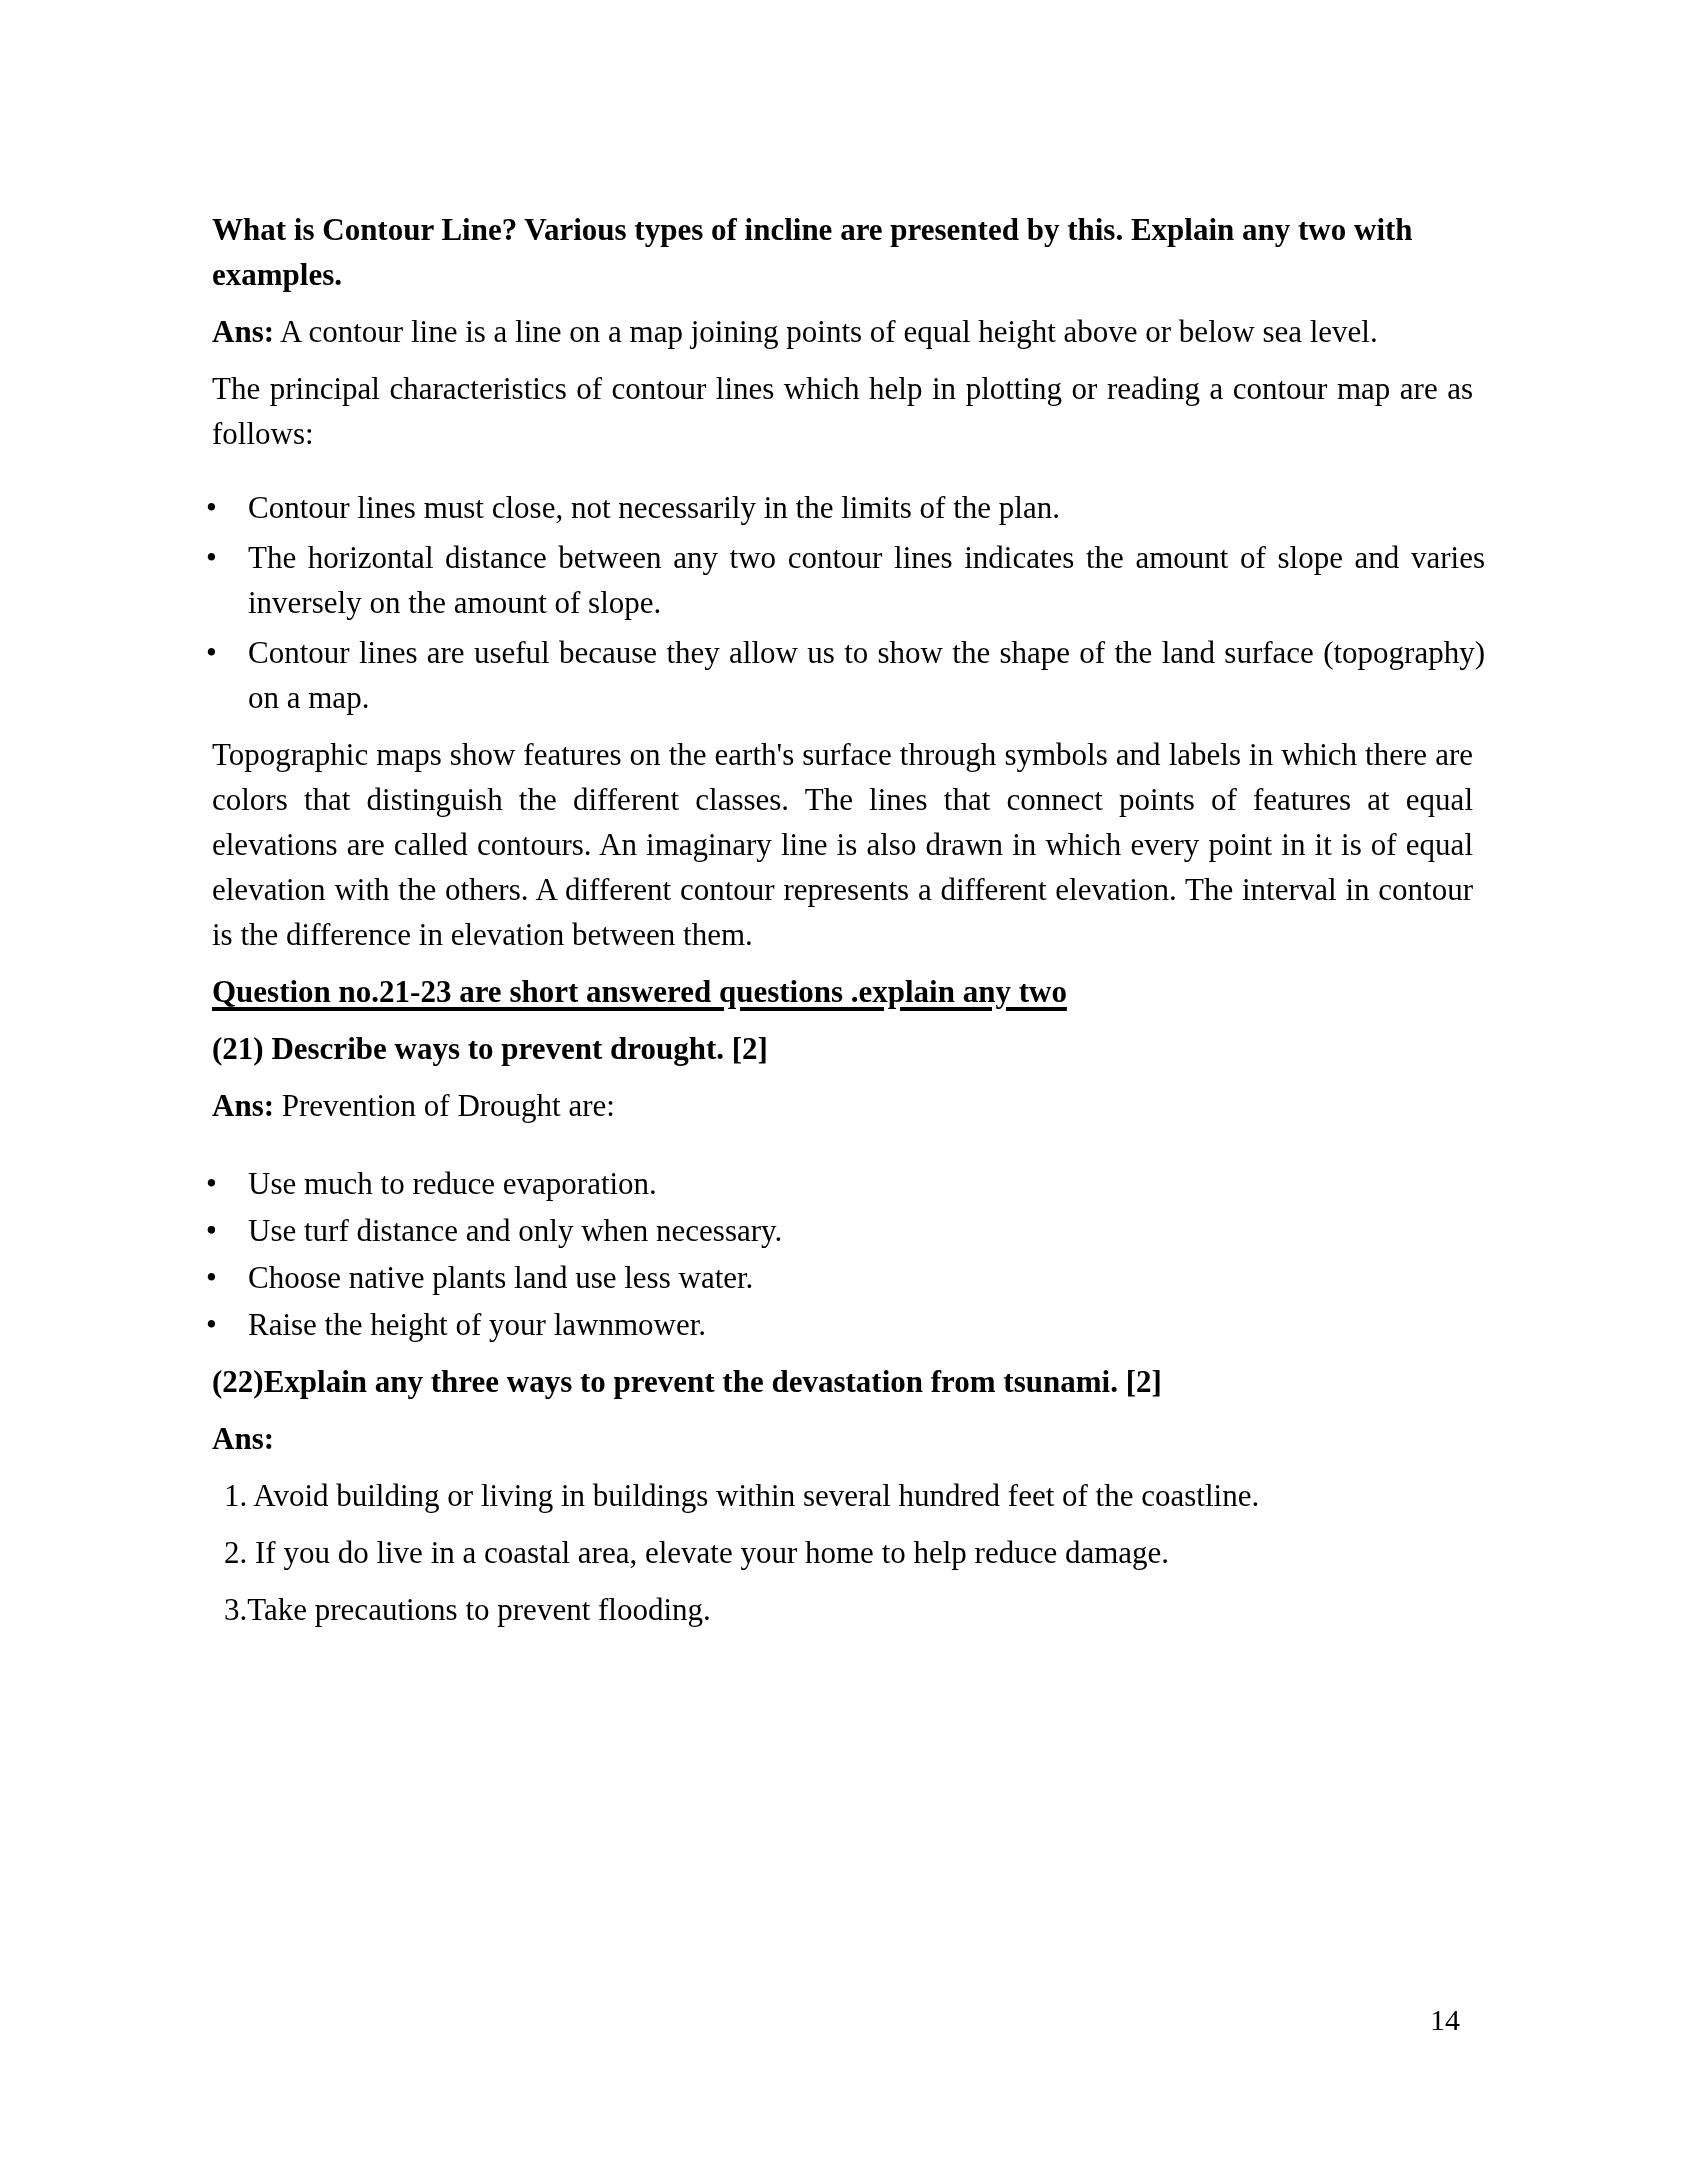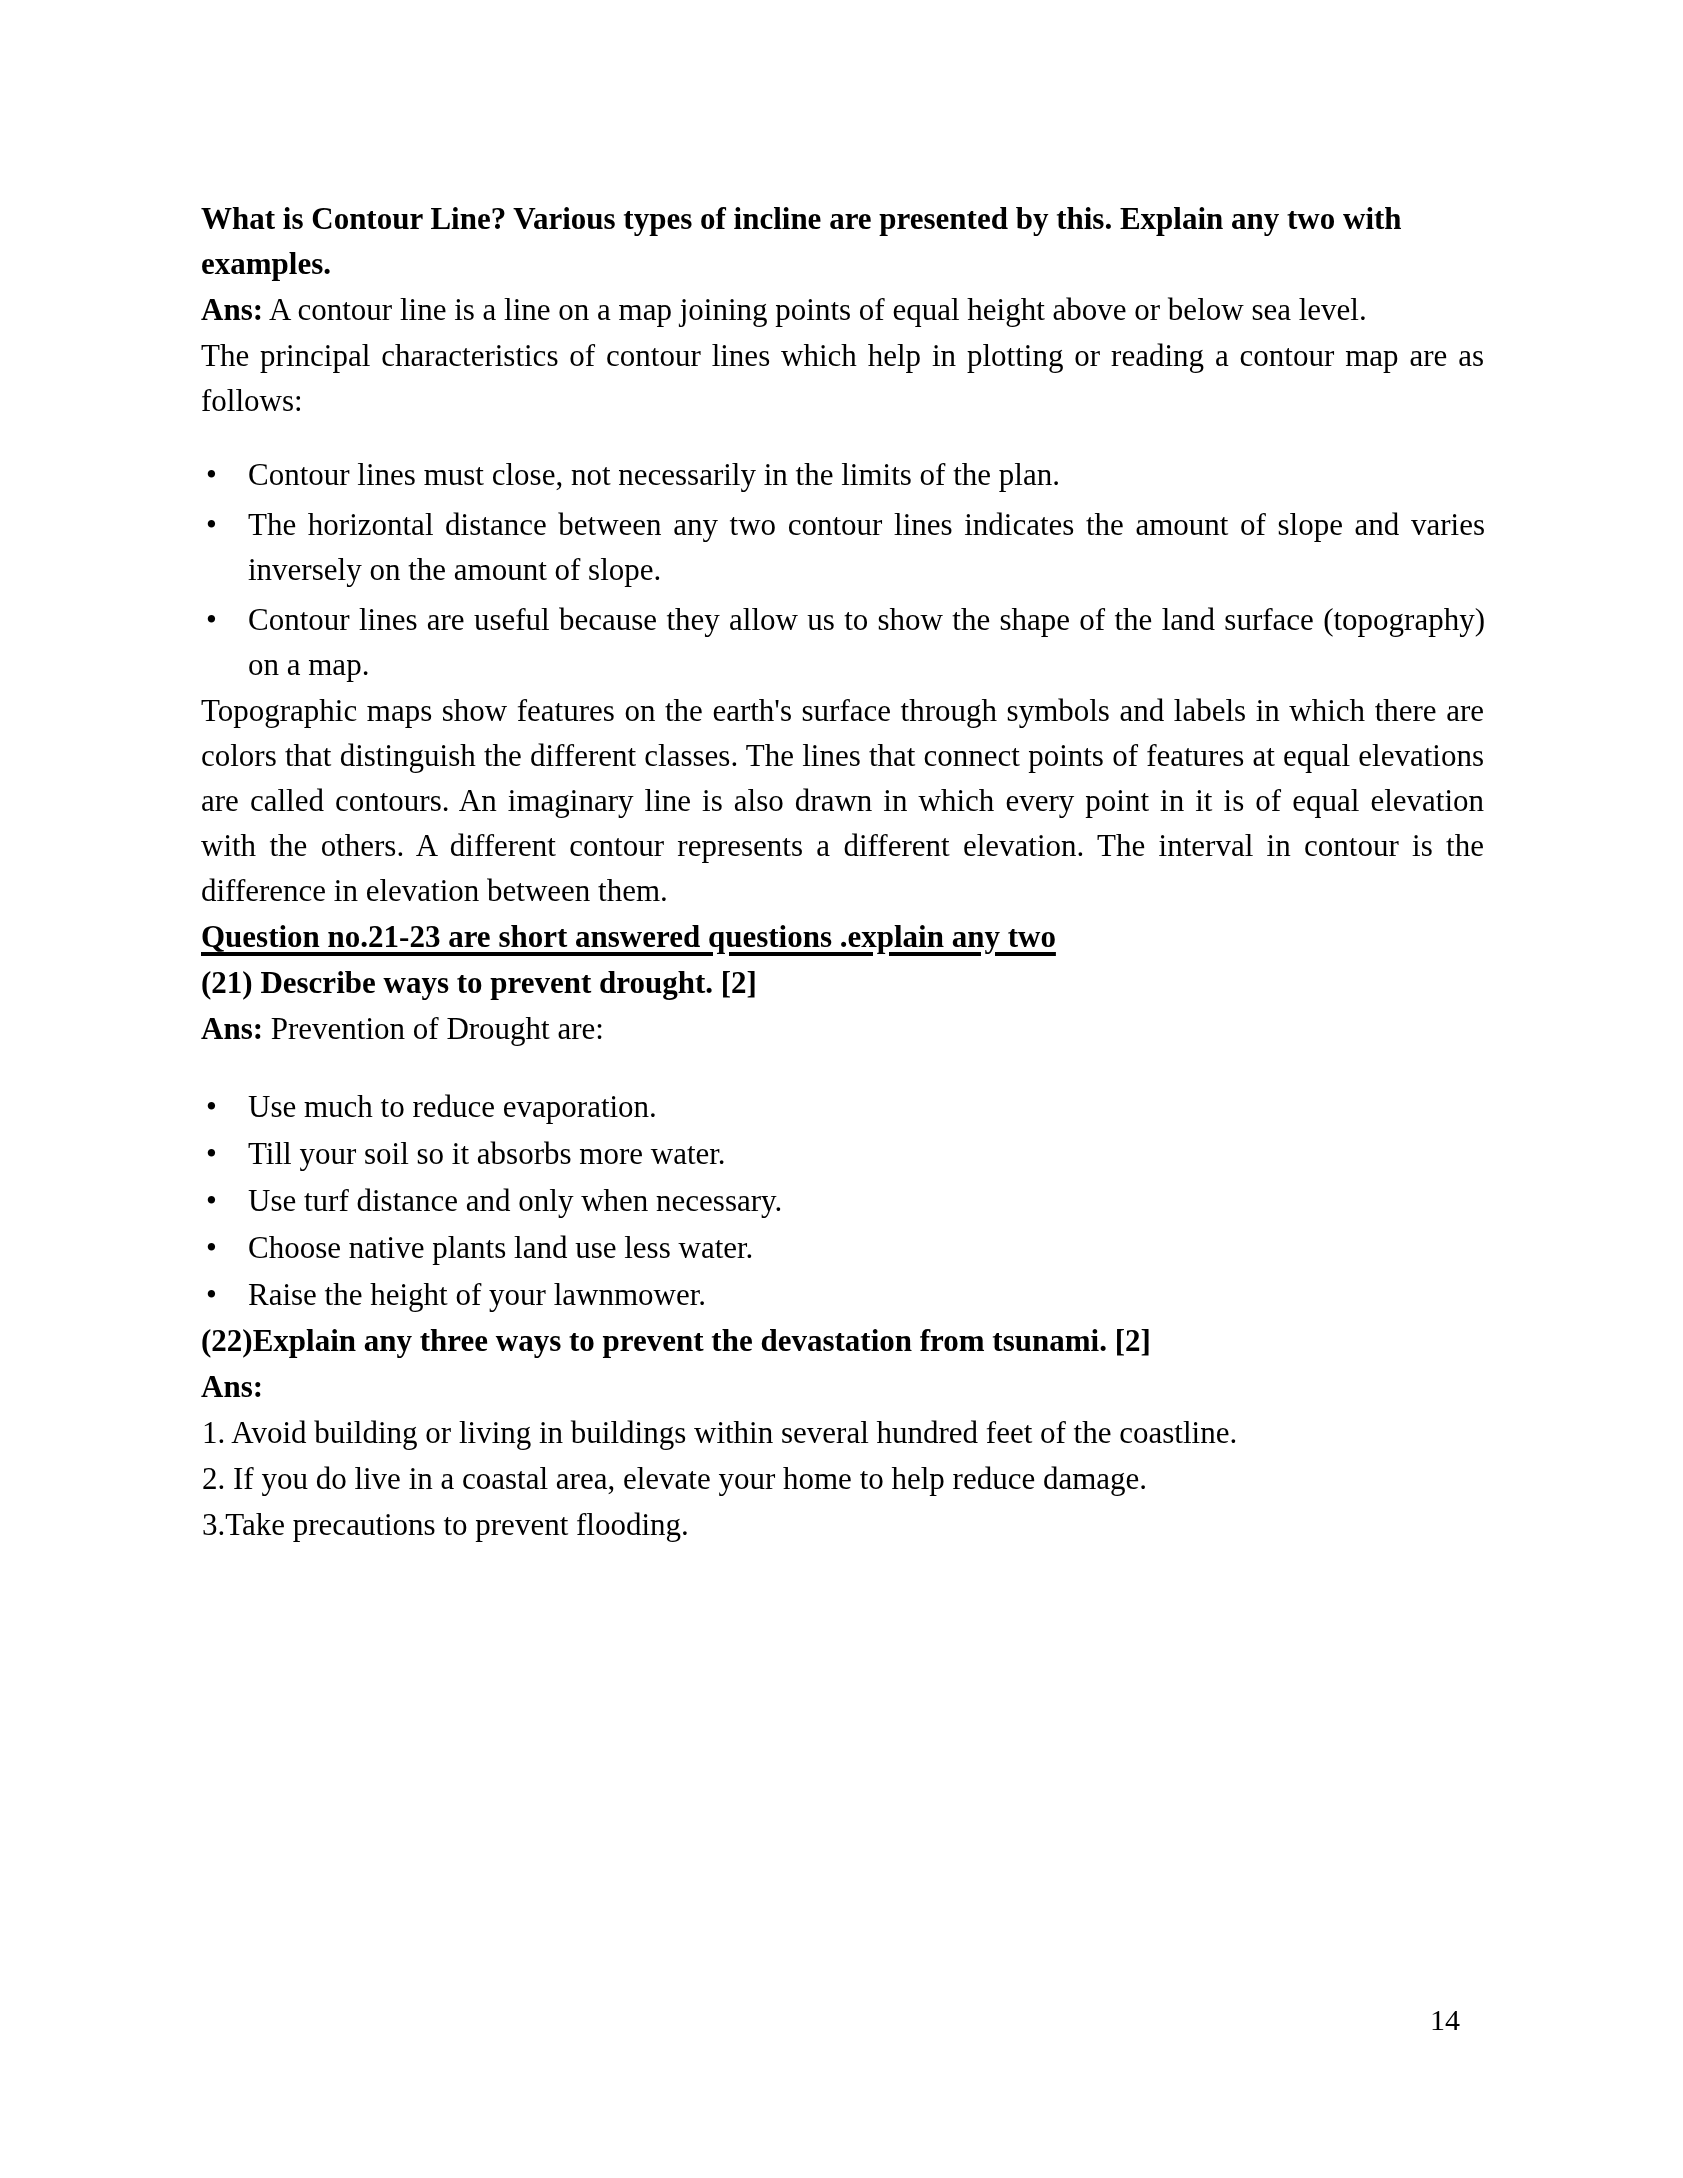--- a/index.html
+++ b/index.html
@@ -24,21 +24,21 @@
     overflow: hidden;
   }
   .content {
     position: absolute;
     left: 200px;
     top: 195px;
     width: 1285px;
     font-size: 31px;
     line-height: 45px;
   }
-  .content div, .content p { margin: 1px; }
+  .content div, .content p { margin: 12px; }
   .bold { font-weight: 700; }
   .justify { text-align: justify; }
   .ul-heavy {
     text-decoration: underline;
     text-decoration-thickness: 4px;
     text-underline-offset: 5px;
   }
 
   .q20-heading { font-weight: 700; }
   .ans1        { margin-top: 31px; }
@@ -104,21 +104,21 @@
 
 
     <div class="instruction"><span class="ul-heavy">Question no.21-23 are short answered questions .explain any two</span></div>
 
     <div class="q21-title">(21) Describe ways to prevent drought. [2]</div>
 
     <p class="q21-ans"><span class="bold">Ans:</span><span> Prevention of Drought are:</span></p>
 
     <ul class="blist q21-bullets">
       <li><span class="bullet-marker">•</span><span>Use much to reduce evaporation.</span></li>
-      <li><span class="bullet-marker">•</span><span>Till your soil so it absorbs more water.</span></li>
+      <li><span class="bullet-marker">•</span></li>
       <li><span class="bullet-marker">•</span><span>Use turf distance and only when necessary.</span></li>
       <li><span class="bullet-marker">•</span><span>Choose native plants land use less water.</span></li>
       <li><span class="bullet-marker">•</span><span>Raise the height of your lawnmower.</span></li>
     </ul>
 
     <div class="q22-title">(22)Explain any three ways to prevent the devastation from tsunami. [2]</div>
 
     <div class="q22-ans-label">Ans:</div>
 
     <div class="q22-steps">

